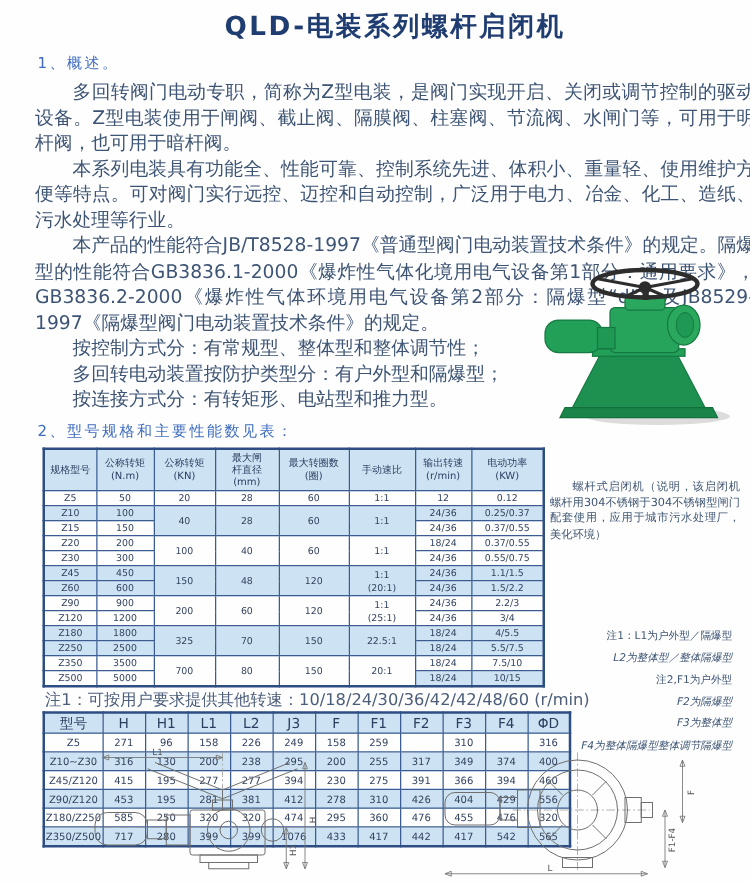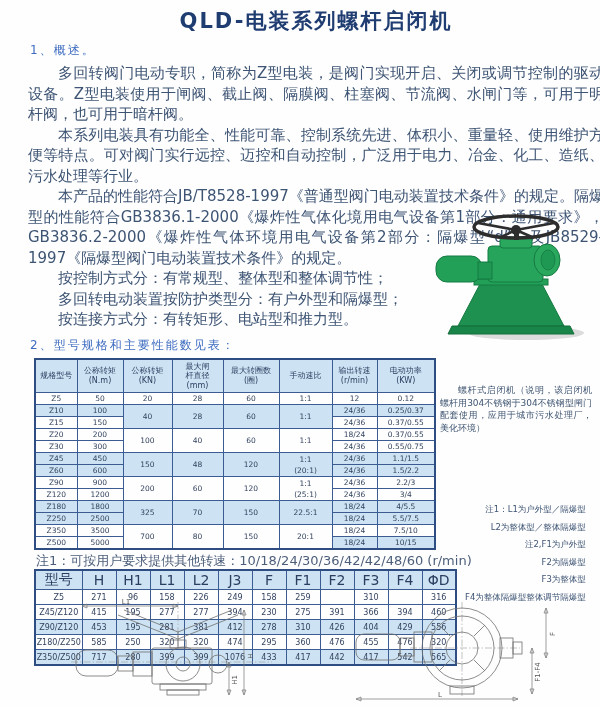--- a/index.html
+++ b/index.html
@@ -14,27 +14,27 @@
   table{border-collapse:collapse;table-layout:fixed;}
   .spec{margin:3px 0 4px 18px;width:400px;border:2px solid #2e4e83;}
   .spec th{background:#cde3f3;font-weight:normal;font-size:8px;line-height:9.5px;
            white-space:pre-line;padding:2px 0;color:#2c3e60;border:1px solid #3a5c92;}
   .spec td{font-size:7.5px;line-height:11px;height:11px;padding:0;text-align:center;
            color:#33435f;border:1px solid #3a5c92;white-space:pre-line;}
   td.sh{background:#cde3f3;}
   .tnote{margin-left:20px;font-size:13px;line-height:13px;color:#4c5e7a;}
   
   .dims{margin:2px 0 0 18px;width:421px;border:2px solid #2e4e83;}
-  .dims th{background:#cde3f3;font-weight:normal;font-size:14px;height:15px;padding:0;
+  .dims th{background:#cde3f3;font-weight:normal;font-size:11px;height:15px;padding:0;
            color:#2c3e60;border:1px solid #3a5c92;}
   .dims td{font-size:8px;height:14px;padding:0;text-align:center;color:#33435f;
            border:1px solid #3a5c92;}
   .side-notes{position:absolute;left:452px;top:501px;font-size:8.5px;line-height:17.5px;
               color:#3d5474;text-align:right;}
-  .side-notes .ind{margin-left:13px;}
+  .side-notes .ind{margin-left:13px;font-style:italic;}
   .photo{position:absolute;left:428px;top:194px;width:168px;height:148px;}
   .caption{position:absolute;left:440px;top:384px;width:152px;font-size:9px;line-height:12.5px;
            color:#3f5571;text-indent:2em;text-align:justify;}
   .draw{position:absolute;}
   .draw-left{left:66px;top:598px;}
   .draw-right{left:350px;top:598px;}
   .dline{stroke:#6f6f6f;stroke-width:0.8;fill:none;}
   .dim{stroke:#777;stroke-width:0.7;fill:none;}
   .cl{stroke:#9a9a9a;stroke-width:0.6;stroke-dasharray:7 2 1.5 2;fill:none;}
   .dtxt{font-size:7px;fill:#555;}
@@ -241,20 +241,34 @@
           <td>226</td>
           <td>249</td>
           <td>158</td>
           <td>259</td>
           <td></td>
           <td>310</td>
           <td></td>
           <td>316</td>
         </tr>
         <tr>
+          <td class="sh">Z10~Z30</td>
+          <td class="sh">316</td>
+          <td class="sh">130</td>
+          <td class="sh">200</td>
+          <td class="sh">238</td>
+          <td class="sh">295</td>
+          <td class="sh">200</td>
+          <td class="sh">255</td>
+          <td class="sh">317</td>
+          <td class="sh">349</td>
+          <td class="sh">374</td>
+          <td class="sh">400</td>
+        </tr>
+        <tr>
           <td>Z45/Z120</td>
           <td>415</td>
           <td>195</td>
           <td>277</td>
           <td>277</td>
           <td>394</td>
           <td>230</td>
           <td>275</td>
           <td>391</td>
           <td>366</td>

